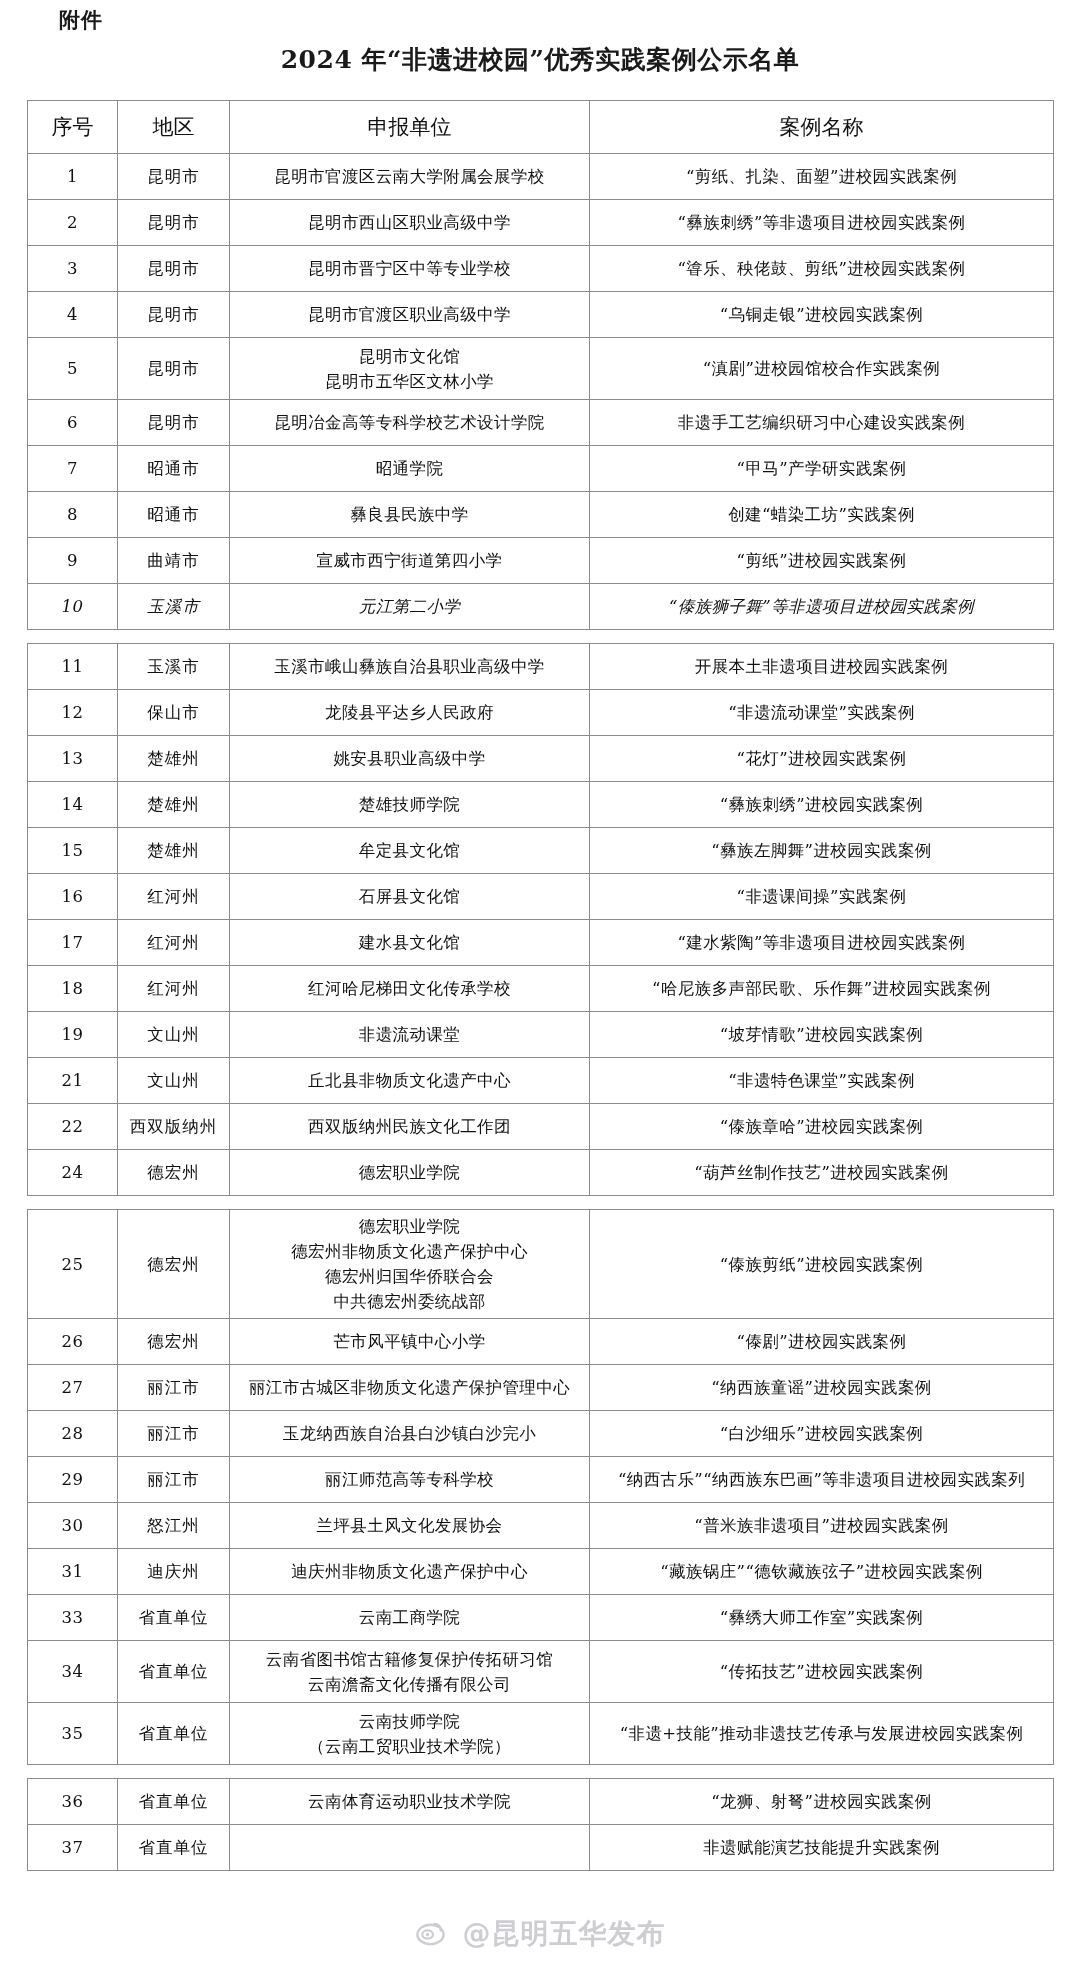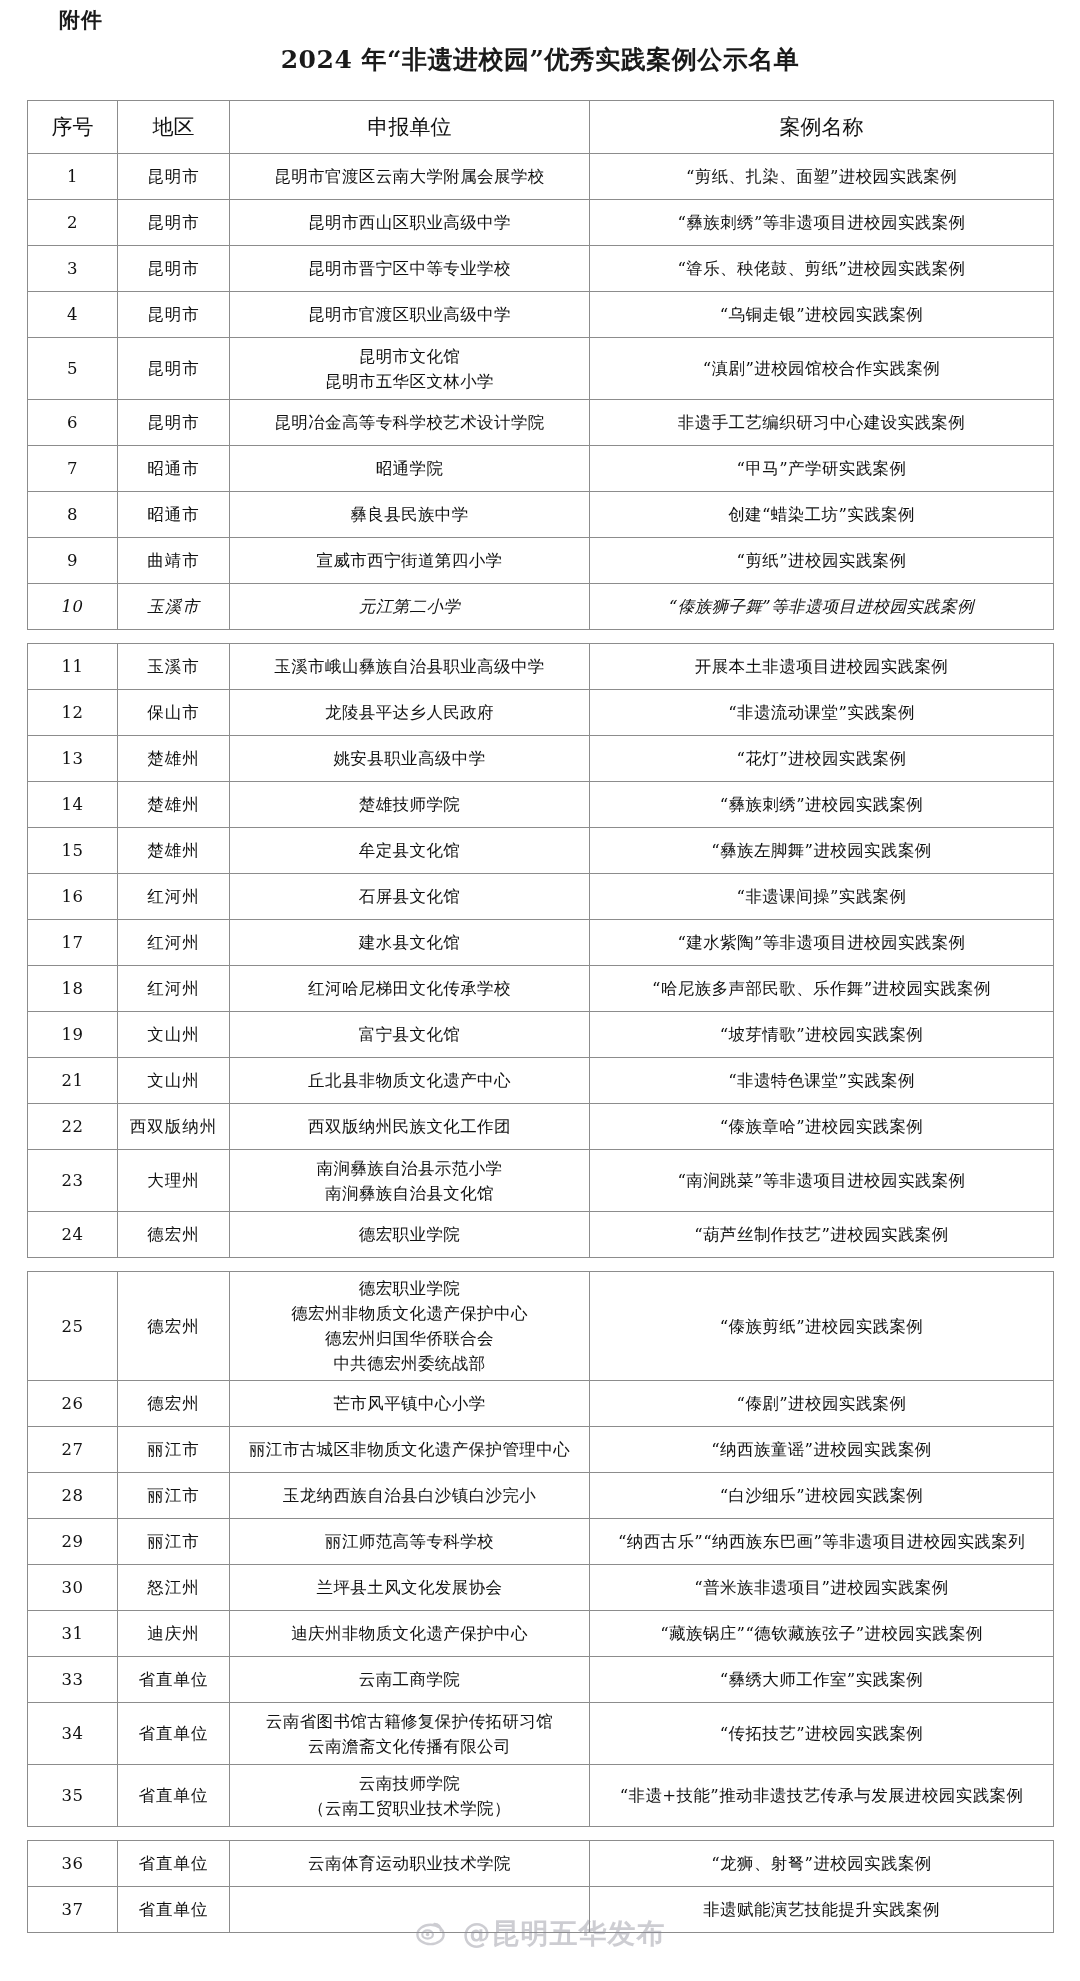--- a/index.html
+++ b/index.html
@@ -309,48 +309,39 @@
             <td class="cell-area">红河州</td>
             <td class="cell-unit">
               <span class="line">红河哈尼梯田文化传承学校</span>
             </td>
             <td class="cell-case">“哈尼族多声部民歌、乐作舞”进校园实践案例</td>
           </tr>
           <tr style="height: 46px;">
             <td class="cell-no">19</td>
             <td class="cell-area">文山州</td>
             <td class="cell-unit">
-              <span class="line">富宁县文化馆</span>
+              <span class="line">非遗流动课堂</span>
             </td>
             <td class="cell-case">“坡芽情歌”进校园实践案例</td>
           </tr>
           <tr style="height: 46px;">
             <td class="cell-no">21</td>
             <td class="cell-area">文山州</td>
             <td class="cell-unit">
               <span class="line">丘北县非物质文化遗产中心</span>
             </td>
             <td class="cell-case">“非遗特色课堂”实践案例</td>
           </tr>
           <tr style="height: 46px;">
             <td class="cell-no">22</td>
             <td class="cell-area">西双版纳州</td>
             <td class="cell-unit">
               <span class="line">西双版纳州民族文化工作团</span>
             </td>
             <td class="cell-case">“傣族章哈”进校园实践案例</td>
-          </tr>
-          <tr style="height: 62px;">
-            <td class="cell-no">23</td>
-            <td class="cell-area">大理州</td>
-            <td class="cell-unit">
-              <span class="line">南涧彝族自治县示范小学</span>
-              <span class="line">南涧彝族自治县文化馆</span>
-            </td>
-            <td class="cell-case">“南涧跳菜”等非遗项目进校园实践案例</td>
           </tr>
           <tr style="height: 46px;">
             <td class="cell-no">24</td>
             <td class="cell-area">德宏州</td>
             <td class="cell-unit">
               <span class="line">德宏职业学院</span>
             </td>
             <td class="cell-case">“葫芦丝制作技艺”进校园实践案例</td>
           </tr>
           <tr class="page-gap">

